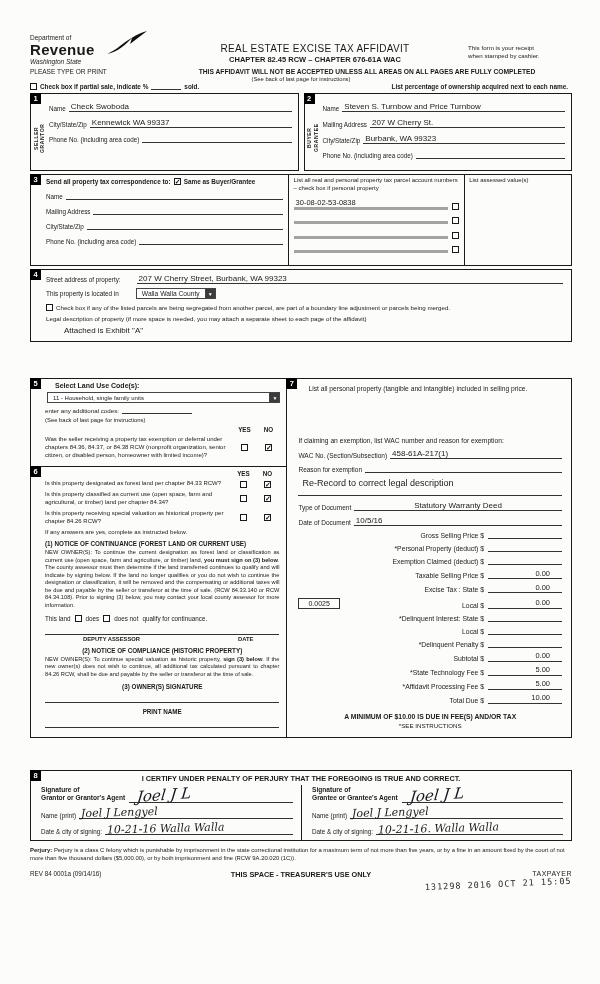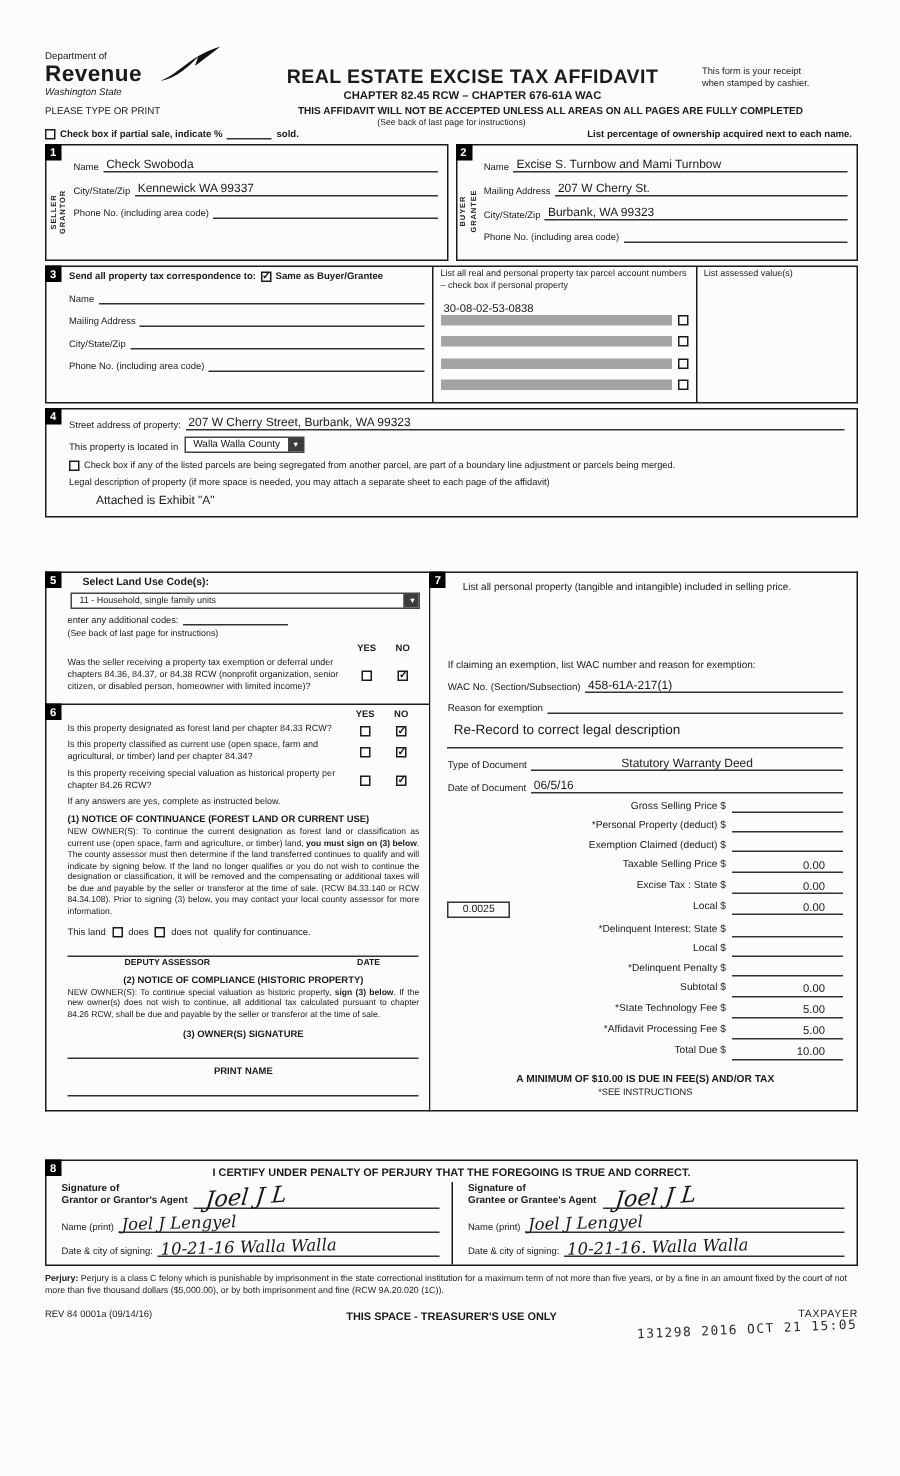--- a/index.html
+++ b/index.html
@@ -7,21 +7,21 @@
   .page { width:600px; height:984px; margin:0 auto; background:#fcfcfa; outline:1px solid #c9c9c9; padding:34px 28px 8px 30px; position:relative; overflow:hidden; }
 
   
   .hdr { display:flex; }
   .logo { width:132px; position:relative; }
   .logo-dept { font-size:6.5px; }
   .logo-name { font-size:15px; font-weight:bold; letter-spacing:.3px; }
   .logo-state { font-size:6.5px; font-style:italic; }
   .logo-swoosh { position:absolute; left:76px; top:-4px; }
   .title-block { flex:1; text-align:center; padding-top:9px; }
-  .title { font-size:13px; font-weight:bold; letter-spacing:.3px; }
+  .title { font-size:10px; font-weight:normal; letter-spacing:.3px; }
   .subtitle { font-size:7.5px; font-weight:bold; margin-top:1px; }
   .receipt { width:104px; font-size:6.2px; padding-top:10px; line-height:1.35; }
 
   .warnrow { display:flex; margin-top:3px; align-items:baseline; }
   .please { font-size:6.5px; width:132px; }
   .warning { flex:1; text-align:center; font-weight:bold; font-size:6.7px; }
   .seeback-top { text-align:center; font-size:5.8px; margin-top:1px; }
   .partialrow { display:flex; margin-top:1px; align-items:flex-end; font-size:6.4px; font-weight:bold; }
   .partial-left { display:flex; align-items:flex-end; gap:3px; }
   .pct-line { display:inline-block; width:30px; border-bottom:1px solid #333; }
@@ -44,28 +44,28 @@
   .vwrap { position:absolute; left:1px; top:13px; bottom:1px; width:14px; display:flex; justify-content:center; }
   .vtext { writing-mode:vertical-rl; transform:rotate(180deg); font-size:5px; font-weight:bold; letter-spacing:.6px; line-height:6.5px; text-align:center; }
 
   
   .s3 { margin-top:3px; display:flex; min-height:92px; }
   .s3c1 { flex:1.5; padding:3px 5px 5px 15px; }
   .s3-send { font-size:6.4px; font-weight:bold; display:flex; align-items:center; gap:3px; flex-wrap:wrap; }
   .s3c2 { flex:1.05; border-left:1px solid #1a1a1a; padding:2px 5px 5px 5px; }
   .s3c2-head { font-size:6px; line-height:1.25; }
   .parcel-row { display:flex; align-items:flex-end; margin-top:6.5px; }
-  .pline { flex:1; border-bottom:7px solid #a3a3a3; font-size:7.5px; line-height:8px; min-height:8px; padding:0 2px; }
+  .pline { flex:1; border-bottom:3px solid #a3a3a3; font-size:7.5px; line-height:8px; min-height:8px; padding:0 2px; }
   .parcel-row .cb { margin-left:4px; }
   .s3c3 { flex:.62; border-left:1px solid #1a1a1a; padding:2px 4px; }
   .s3c3-head { font-size:6px; }
 
   
   .s4 { margin-top:3px; padding:3px 8px 6px 15px; }
-  .s4row { display:flex; align-items:flex-end; margin-top:4px; font-size:6.4px; }
+  .s4row { display:flex; align-items:center; margin-top:4px; font-size:6.4px;gap:13px; }
   .dropdown { display:inline-flex; align-items:stretch; border:1px solid #444; background:#fff; height:11px; margin-left:4px; }
   .dd-text { font-size:6.7px; line-height:10px; padding:0 5px; white-space:nowrap; }
   .dd-btn { width:10px; background:#3b3b3b; color:#fff; font-size:5px; display:flex; align-items:center; justify-content:center; border-left:1px solid #444; }
   .s4check { display:flex; align-items:center; gap:3px; margin-top:5px; font-size:6.2px; }
   .exhibit { margin:4px 0 0 18px; font-size:8px; }
 
   .gapblock { height:36px; }
 
   
   .main { display:flex; align-items:stretch; }
@@ -93,21 +93,21 @@
   .deputy-row { display:flex; justify-content:space-between; font-size:5.8px; font-weight:bold; padding:1px 26px 0 38px; }
   .center-label { text-align:center; font-size:6.3px; font-weight:bold; margin-top:5px; }
 
   
   .pp-head { font-size:6.7px; line-height:1.35; margin:2px 0 0 10px; }
   .pp-spacer { height:40px; }
   .ex-label { font-size:6.7px; margin-top:4px; }
   .inrow { display:flex; align-items:flex-end; margin-top:5px; }
   .inrow .flabel { font-size:6.5px; }
   .reason-value { font-size:9px; margin:5px 0 0 4px; }
-  .mrow { display:flex; align-items:flex-start; margin-top:4.5px; }
+  .mrow { display:flex; align-items:flex-end; margin-top:4.5px; }
   .mlabel { flex:1; text-align:right; font-size:6.8px; white-space:nowrap; }
   .mval { width:74px; border-bottom:1px solid #333; margin-left:4px; font-size:7.5px; line-height:8.5px; min-height:8.5px; text-align:right; padding-right:12px; }
   .ratebox { border:1px solid #333; font-size:7px; line-height:9px; padding:0 9px; align-self:center; }
   .min-note { text-align:center; font-size:6.8px; font-weight:bold; margin-top:9px; }
   .see-instr { text-align:center; font-size:6.2px; margin-top:2px; }
 
   
   .s8 { margin-top:32px; }
   .s8-head { text-align:center; font-size:7.3px; font-weight:bold; padding:3px 0 2px 0; }
   .s8-cols { display:flex; }
@@ -192,21 +192,21 @@
     </div>
 
     <div class="box party-box">
       <span class="badge">2</span>
       <div class="vwrap">
         <span class="vtext">BUYER</span>
         <span class="vtext">GRANTEE</span>
       </div>
       <div class="field">
           <span class="flabel">Name</span>
-          <span class="fline">Excise S. Turnbow and Mami Turnbow</span>
+          <span class="fline">Steven S. Turnbow and Price Turnbow</span>
         </div>
       <div class="field">
           <span class="flabel">Mailing Address</span>
           <span class="fline">207 W Cherry St.</span>
         </div>
       <div class="field">
           <span class="flabel">City/State/Zip</span>
           <span class="fline">Burbank, WA 99323</span>
         </div>
       <div class="field">
@@ -397,21 +397,21 @@
         <span class="fline"></span>
       </div>
       <div class="reason-value">Re-Record to correct legal description</div>
       <div class="uline"></div>
       <div class="inrow">
         <span class="flabel">Type of Document</span>
         <span class="fline" style="text-align:center;">Statutory Warranty Deed</span>
       </div>
       <div class="inrow">
         <span class="flabel">Date of Document</span>
-        <span class="fline">06/5/16</span>
+        <span class="fline">10/5/16</span>
       </div>
 
       <div class="mrow">
           <span class="mlabel">Gross Selling Price $</span>
           <span class="mval"></span>
         </div>
       <div class="mrow">
           <span class="mlabel">*Personal Property (deduct) $</span>
           <span class="mval"></span>
         </div>

